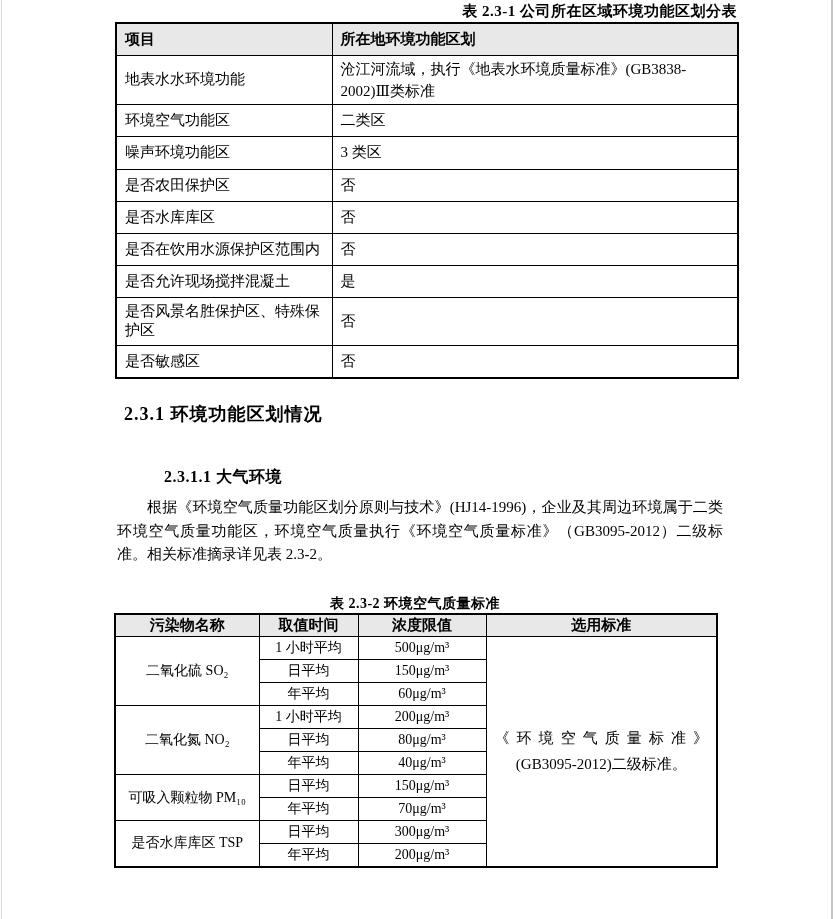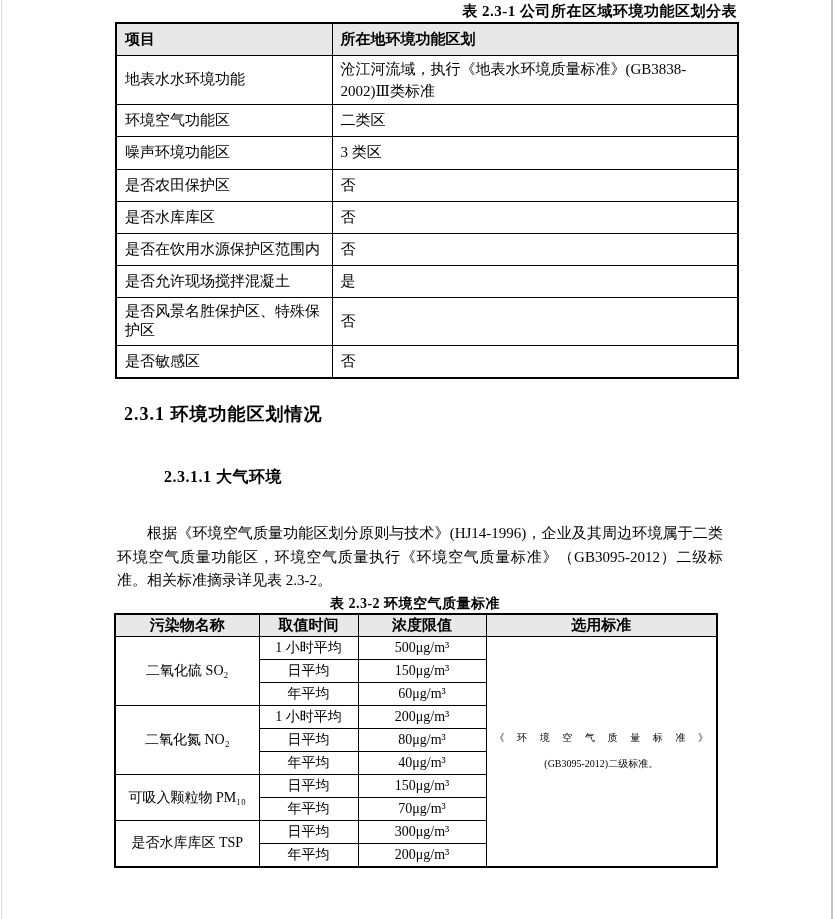--- a/index.html
+++ b/index.html
@@ -58,21 +58,21 @@
   #table2 td {
     text-align: center;
     vertical-align: middle;
     padding: 0 12px;
     height: 23px;
     font-size: 14px;
   }
   #table2 td.std {
     text-align: left;
     padding: 4px 8px;
-    font-size: 10px;
+    font-size: 15px;
     line-height: 26px;
   }
   #table2 td.std .std-line1 {
     display: block;
     text-align: justify;
     text-align-last: justify;
   }
   #table2 td.std .std-line2 { display: block; text-align: center; }
 
   .heading1 {
@@ -83,21 +83,21 @@
   }
   .heading2 {
     position: absolute;
     top: 467px; left: 124px;
     font-size: 16px; font-weight: bold;
     letter-spacing: 0.5px;
     margin-left: 40px;
   }
   .para {
     position: absolute;
-    top: 522px; left: 117px; width: 606px;
+    top: 496px; left: 117px; width: 606px;
     font-size: 15px;
     line-height: 23.5px;
     text-indent: 2em;
     text-align: justify;
   }
 </style>
 </head>
 <body>
 
 <div class="page-edge left"></div>

